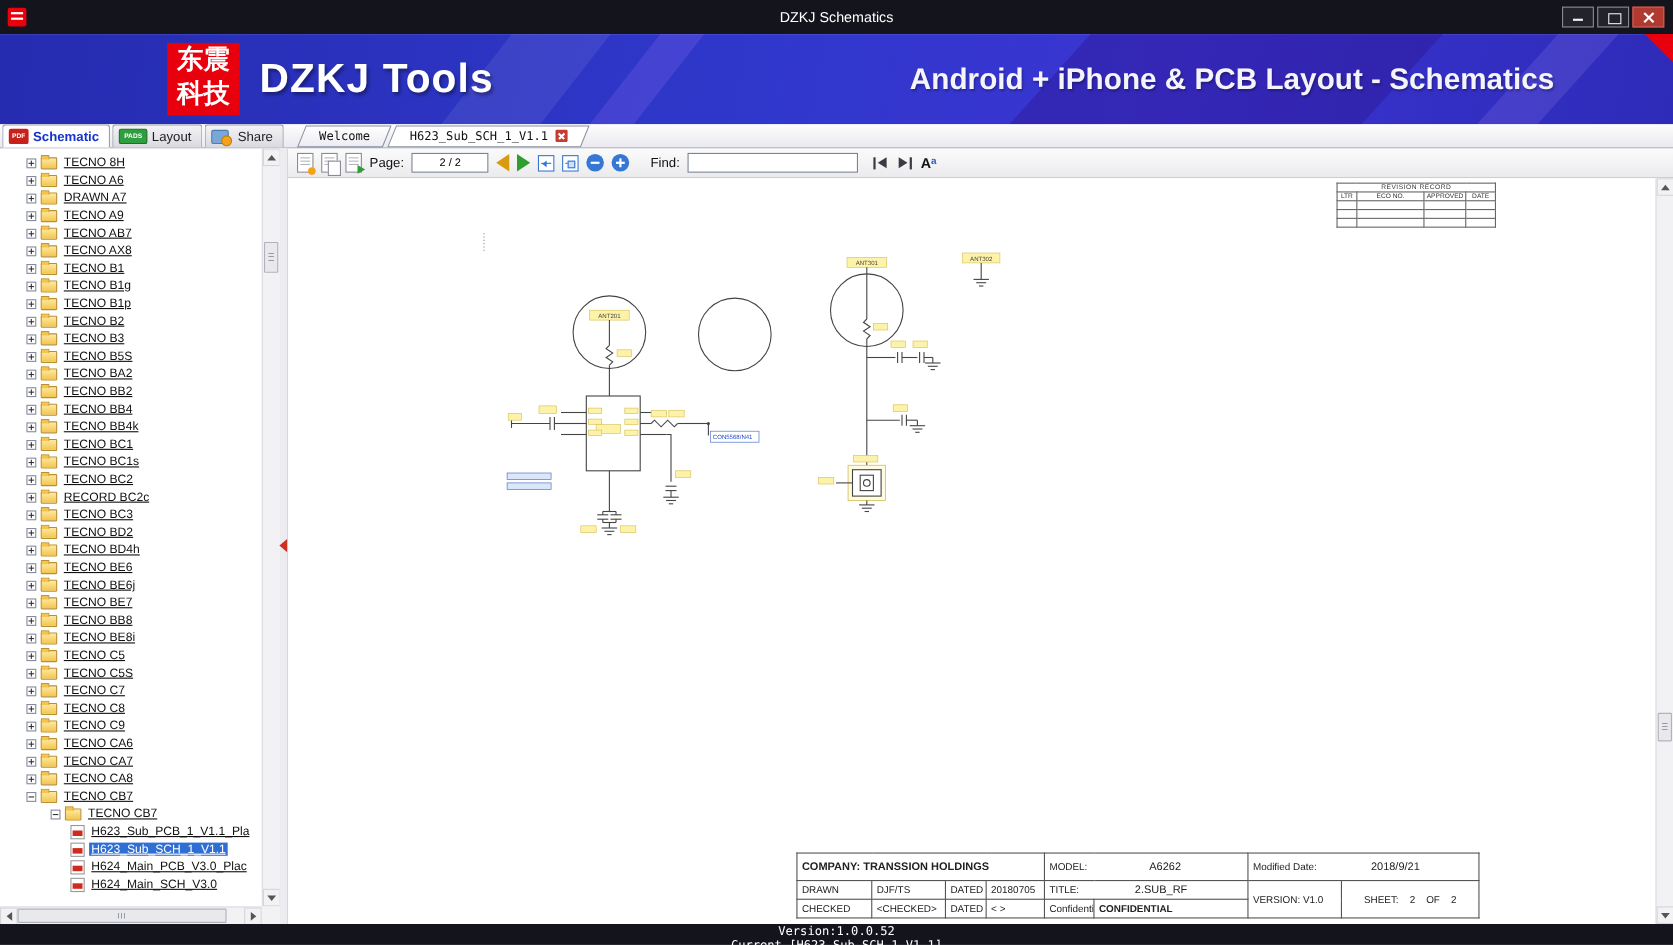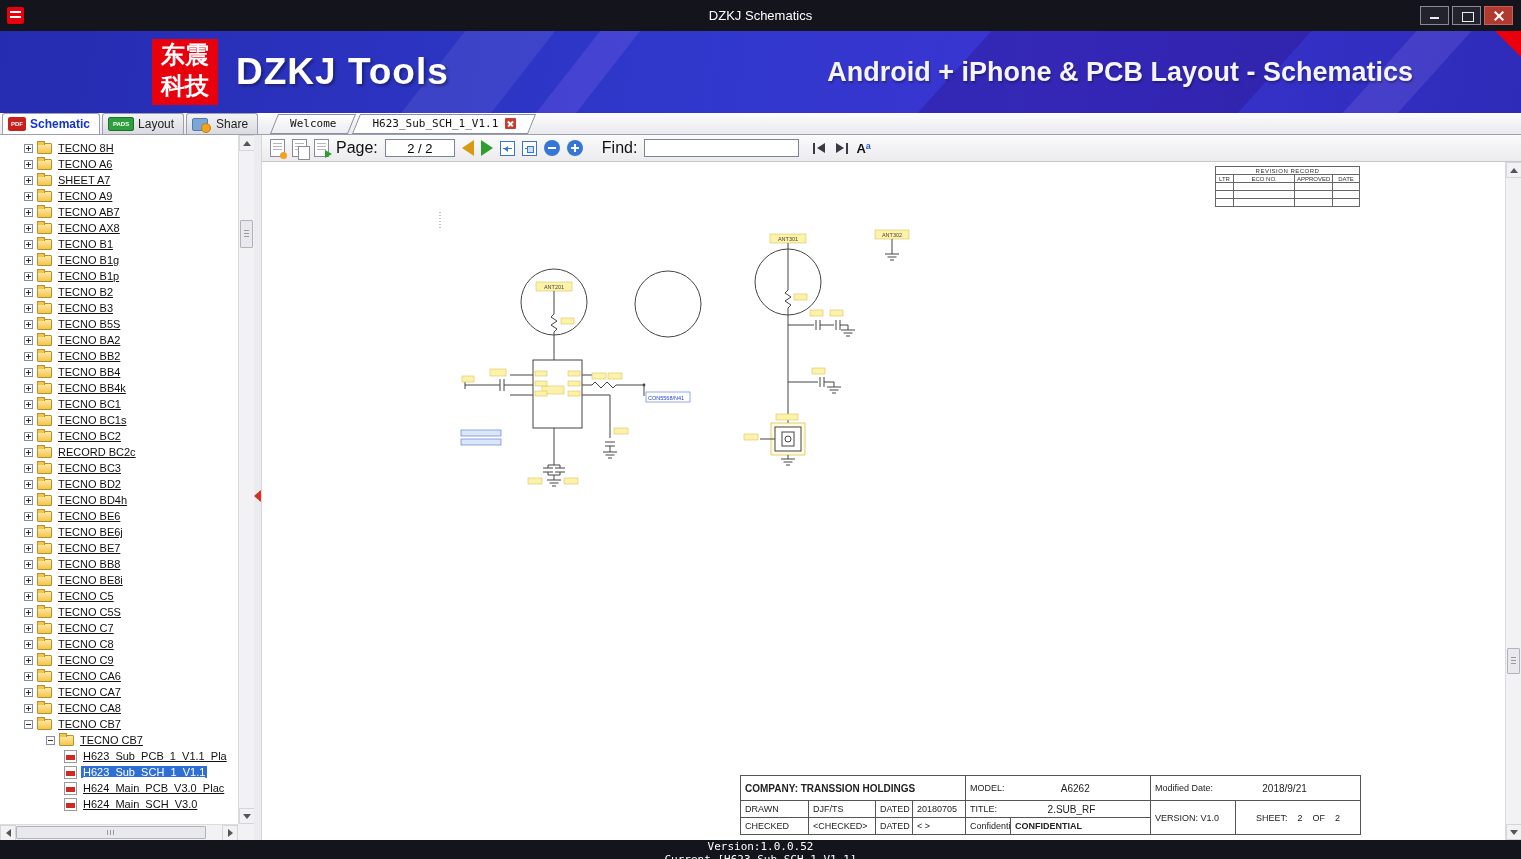--- a/index.html
+++ b/index.html
@@ -51,22 +51,22 @@
 .closebox::before{transform:rotate(45deg);}.closebox::after{transform:rotate(-45deg);}
 
 
 .rightcol{position:absolute;left:262px;top:135px;right:0;bottom:19px;display:flex;flex-direction:column;}
 .toolbar{height:27px;background:linear-gradient(#fbfbfb,#ebebee);border-bottom:1px solid #c8c8cc;display:flex;align-items:center;gap:7px;padding:0 8px;flex:none;}
 .tb-doc{width:15px;height:18px;background:#fff;border:1px solid #8a8a9a;position:relative;flex:none;}
 .tb-doc::before{content:"";position:absolute;left:2px;right:2px;top:3px;height:1px;background:#b5b5c0;box-shadow:0 3px 0 #b5b5c0,0 6px 0 #b5b5c0;}
 .tb-doc.c1::after{content:"";position:absolute;right:-3px;bottom:-3px;width:7px;height:7px;background:#f5a21b;border-radius:50%;}
 .tb-doc.c2::after{content:"";position:absolute;right:-4px;bottom:-4px;width:10px;height:12px;background:#fff;border:1px solid #8a8a9a;}
 .tb-doc.c3::after{content:"";position:absolute;right:-4px;bottom:-2px;width:0;height:0;border-top:4px solid transparent;border-bottom:4px solid transparent;border-left:7px solid #2f9e2f;}
-.tb-label{font-size:16px;color:#111;}
-.tb-input{height:18px;border:1px solid #7a8494;background:#fff;font-size:13px;padding:0 3px;font-family:"Liberation Sans",sans-serif;}
+.tb-label{font-size:12px;color:#111;}
+.tb-input{height:18px;border:1px solid #7a8494;background:#fff;font-size:10px;padding:0 3px;font-family:"Liberation Sans",sans-serif;}
 .pageinput{width:70px;text-align:center;}
 .findinput{width:155px;}
 .tri-l{width:0;height:0;border-top:8px solid transparent;border-bottom:8px solid transparent;border-right:12px solid #d89b10;flex:none;}
 .tri-r{width:0;height:0;border-top:8px solid transparent;border-bottom:8px solid transparent;border-left:12px solid #2f9e2f;flex:none;}
 .fitbox{width:15px;height:15px;border:1px solid #3577d4;background:#fff;position:relative;flex:none;}
 .fitbox::before{content:"";position:absolute;left:2px;right:2px;top:6px;height:1px;background:#3577d4;}
 .fitbox.fw::after{content:"";position:absolute;left:3px;top:4px;width:0;height:0;border-top:3px solid transparent;border-bottom:3px solid transparent;border-right:4px solid #3577d4;box-shadow:none;}
 .fitbox.fp::after{content:"";position:absolute;left:4px;top:4px;width:5px;height:5px;border:1px solid #3577d4;background:#cfe0f5;}
 .zoomc{width:16px;height:16px;border-radius:50%;background:#3577d4;position:relative;flex:none;}
 .zoomc::before{content:"";position:absolute;left:4px;right:4px;top:7px;height:2px;background:#fff;}
@@ -114,21 +114,21 @@
 .split-arrow{position:absolute;left:0;top:355px;width:0;height:0;border-top:6px solid transparent;border-bottom:6px solid transparent;border-right:7px solid #d03020;}
 .doc-vscroll{position:absolute;right:0;top:0;width:16px;bottom:0;background:#f2f2f4;border-left:1px solid #dcdce0;}
 
 
 .revtbl{position:absolute;left:953px;top:4px;width:145px;border-collapse:collapse;font-size:6px;color:#333;background:#fff;}
 .revtbl td{border:1px solid #666;height:8px;text-align:center;line-height:1;padding:0;}
 .revtbl .rcap{font-size:6px;letter-spacing:.5px;}
 .revtbl .c0{width:18px;}.revtbl .c1{width:62px;}.revtbl .c2{width:38px;}.revtbl .c3{width:27px;}
 
 
-.tblock{position:absolute;left:478px;top:613px;width:620px;border-collapse:collapse;background:#fff;font-size:9px;color:#222;table-layout:fixed;}
+.tblock{position:absolute;left:462px;top:613px;width:620px;border-collapse:collapse;background:#fff;font-size:9px;color:#222;table-layout:fixed;}
 .tblock td{border:1px solid #555;padding:1px 4px;vertical-align:middle;overflow:hidden;white-space:nowrap;}
 .tblock .r1 td{height:25px;}
 .tblock tr td{height:17px;}
 .tblock .company{font-weight:bold;font-size:10px;}
 .pair{display:flex;align-items:center;}
 .pair .cv{margin:0 auto;font-size:10px;}
 .ctr{text-align:left;}
 .bold{font-weight:bold;}
 .sheet{display:flex;gap:10px;justify-content:center;}
 
@@ -209,21 +209,21 @@
 
           <div class="trow">
             <span class="toggle plus"></span>
             <span class="folder"></span>
             <span class="tlabel">TECNO A6</span>
           </div>
 
           <div class="trow">
             <span class="toggle plus"></span>
             <span class="folder"></span>
-            <span class="tlabel">SHEET A7</span>
+            <span class="tlabel">DRAWN A7</span>
           </div>
 
           <div class="trow">
             <span class="toggle plus"></span>
             <span class="folder"></span>
             <span class="tlabel">TECNO A9</span>
           </div>
 
           <div class="trow">
             <span class="toggle plus"></span>

